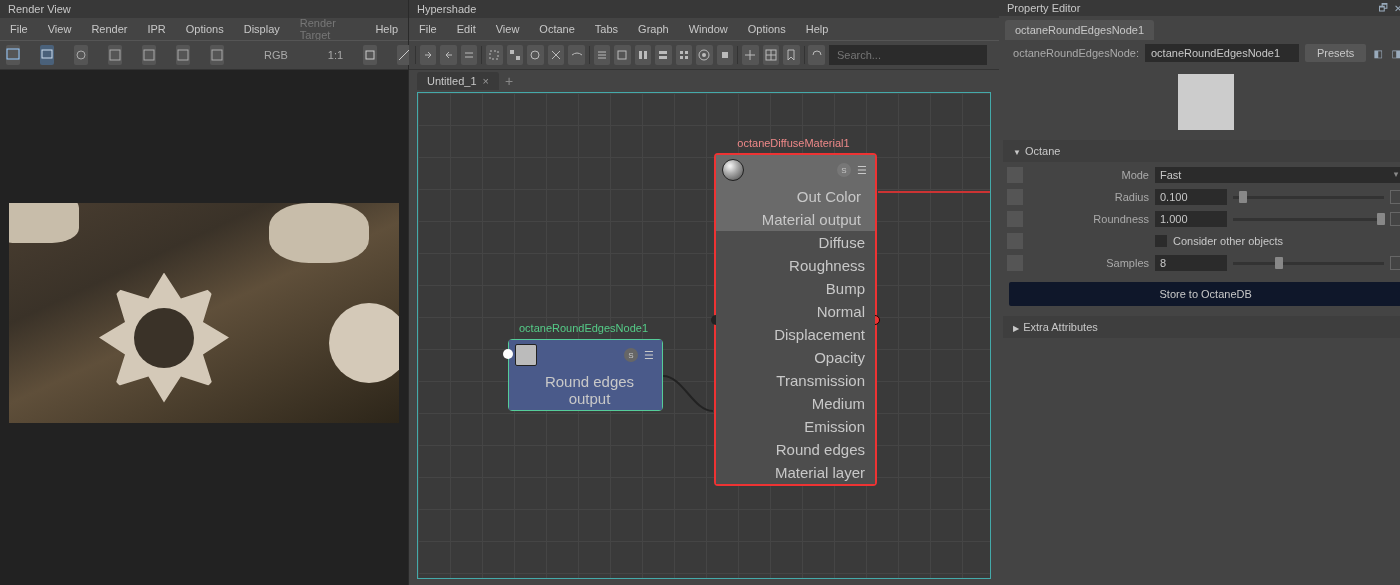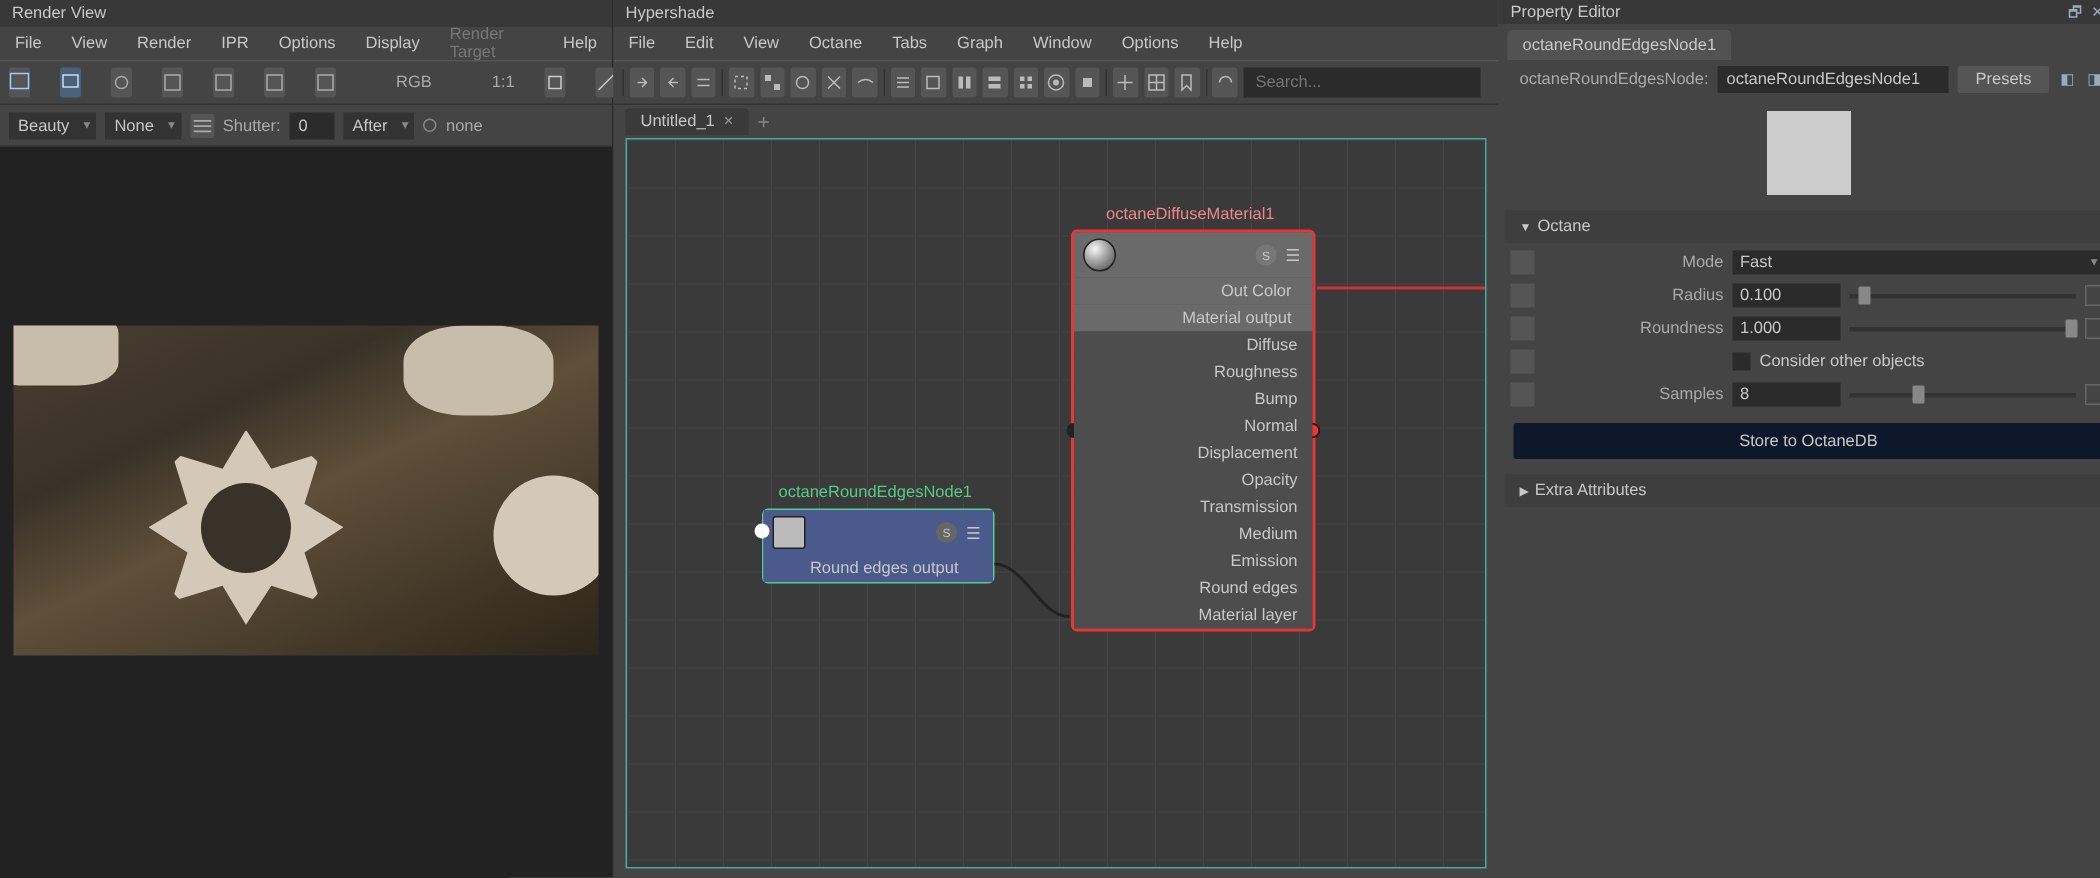--- a/index.html
+++ b/index.html
@@ -40,21 +40,21 @@
 
 .graph-area { flex: 1; margin: 0 8px 6px 8px; border: 1px solid #4aa; background: #3a3a3a; background-image: linear-gradient(#454545 1px, transparent 1px), linear-gradient(90deg, #454545 1px, transparent 1px); background-size: 32px 32px; position: relative; overflow: hidden; }
 .node { position: absolute; background: #555; border-radius: 4px; }
 .node-header { display: flex; align-items: center; padding: 4px 6px; gap: 6px; }
 .node-swatch { width: 22px; height: 22px; background: #bbb; border: 1px solid #222; border-radius: 2px; }
 .node-swatch.sphere { border-radius: 50%; background: radial-gradient(circle at 35% 30%, #eee 5%, #aaa 40%, #555 90%); }
 .node-icons { display: flex; gap: 4px; margin-left: auto; }
 .node-title { position: absolute; top: -18px; left: 0; right: 4px; text-align: center; font-size: 11px; }
 .node-title.teal { color: #5c8; }
 .node-title.orange { color: #e88; }
-.node-row { padding: 3px 10px 3px 18px; position: relative; font-size: 11px; }
+.node-row { padding: 3px 10px 3px 18px; position: relative; font-size: 15px; }
 .node-row.attr-hdr { background: #6a6a6a; text-align: right; padding-right: 14px; }
 .node-row.attr { background: #4d4d4d; text-align: right; }
 .port { position: absolute; top: 50%; transform: translateY(-50%); width: 10px; height: 10px; border-radius: 50%; background: #222; }
 .port.in { left: -5px; }
 .port.out { right: -5px; }
 .port.red { background: #e33; border: 1px solid #200; }
 .port.white { background: #fff; }
 #node-round { border: 1.5px solid #5c9; width: 155px; }
 #node-round .node-header { background: #4a5a8a; }
 #node-round .node-row { background: #4a5a8a; text-align: center; }
@@ -152,36 +152,20 @@
         </svg>
       </div>
     <div class="tool-sep"></div>
     <svg width="10" height="12">
         <rect x="1" y="1" width="3" height="10" fill="#ccc"></rect>
         <rect x="6" y="1" width="3" height="10" fill="#ccc"></rect>
       </svg>
     <span class="ipr-label">IPR: 0MB</span>
     <div class="red-sq"></div>
   </div>
-  <div class="option-bar">
-    <div class="dropdown">Beauty</div>
-    <div class="dropdown">None</div>
-    <div class="tool-icon small">
-        <svg viewBox="0 0 12 12">
-          <line x1="1" y1="3" x2="11" y2="3" stroke="#aaa"></line>
-          <line x1="1" y1="6" x2="11" y2="6" stroke="#aaa"></line>
-          <line x1="1" y1="9" x2="11" y2="9" stroke="#aaa"></line>
-        </svg>
-      </div>
-    <span class="opt-label">Shutter:</span>
-    <input class="numbox" value="0" style="">
-    <div class="dropdown">After</div>
-    <div class="dot-off"></div>
-    <span class="opt-label">none</span>
-  </div>
 
   <div class="render-area">
     <div class="render-image">
       <div class="gear-shape" style="left:90px; top:70px; width:130px; height:130px; background:radial-gradient(circle,#d4c9b8 25%,transparent 26%),#d4c9b8; clip-path: polygon(50% 0%, 63% 20%, 88% 12%, 80% 38%, 100% 50%, 80% 63%, 88% 88%, 63% 80%, 50% 100%, 38% 80%, 12% 88%, 20% 63%, 0% 50%, 20% 38%, 12% 12%, 38% 20%);"></div>
       <div class="gear-shape" style="left:125px; top:105px; width:60px; height:60px; background:#3a3228; border-radius:50%;"></div>
       <div class="gear-shape" style="right:30px; top:0; width:100px; height:60px; background:#c8bdaa; border-radius:40%;"></div>
       <div class="gear-shape" style="right:-10px; top:100px; width:80px; height:80px; background:#d4c9b8; border-radius:50%;"></div>
       <div class="gear-shape" style="left:-20px; top:-10px; width:90px; height:50px; background:#c8bdaa; border-radius:30%;"></div>
     </div>
   </div>

